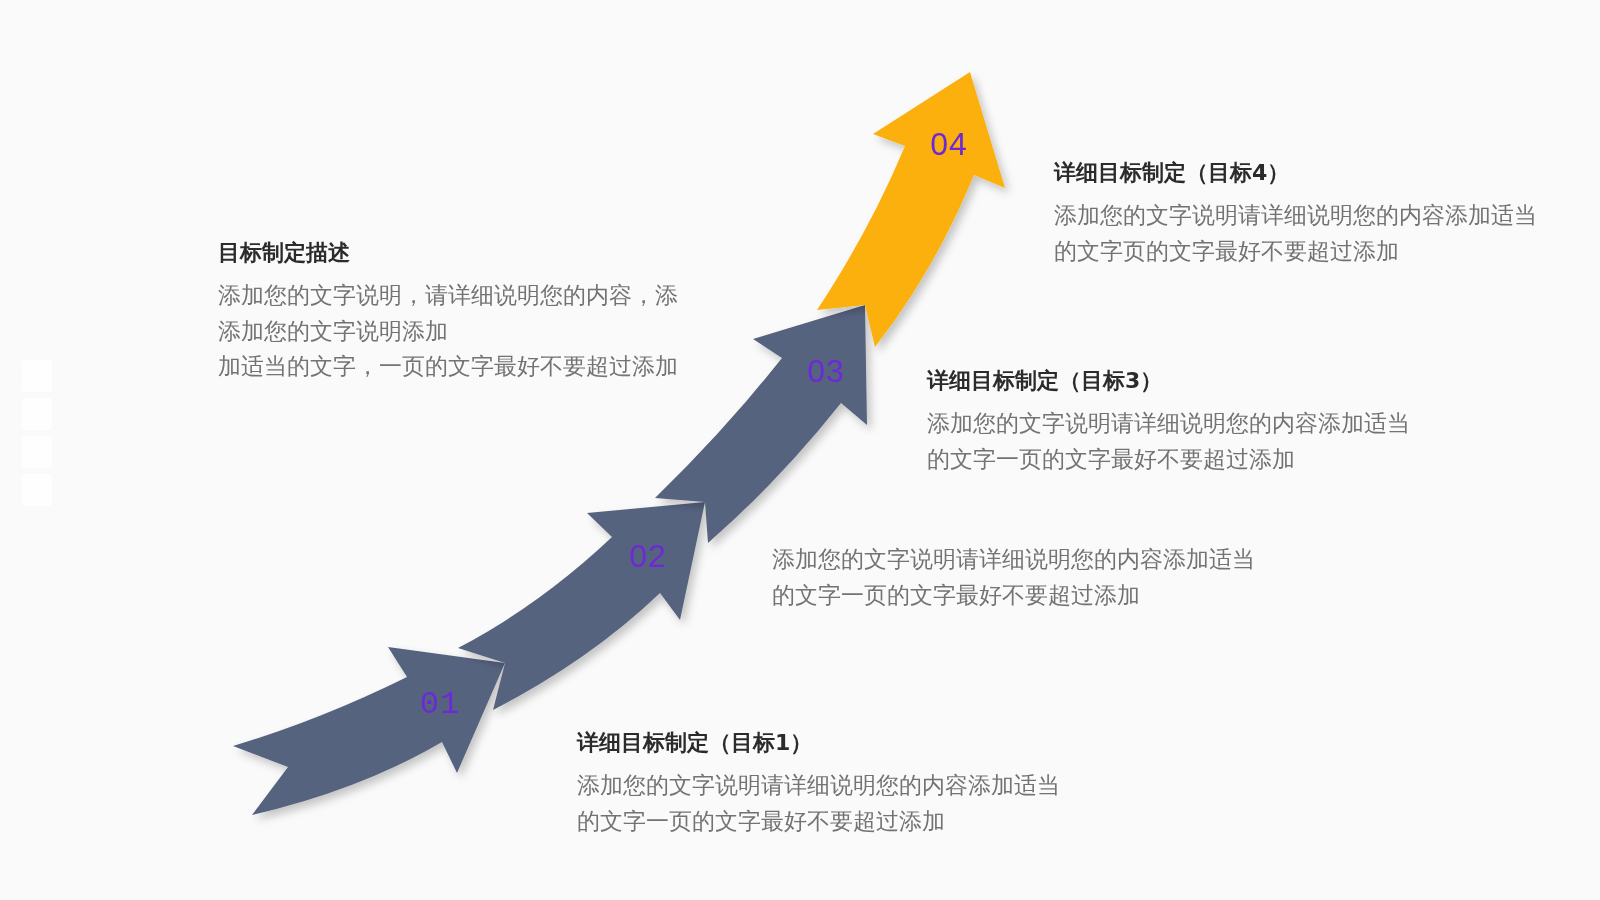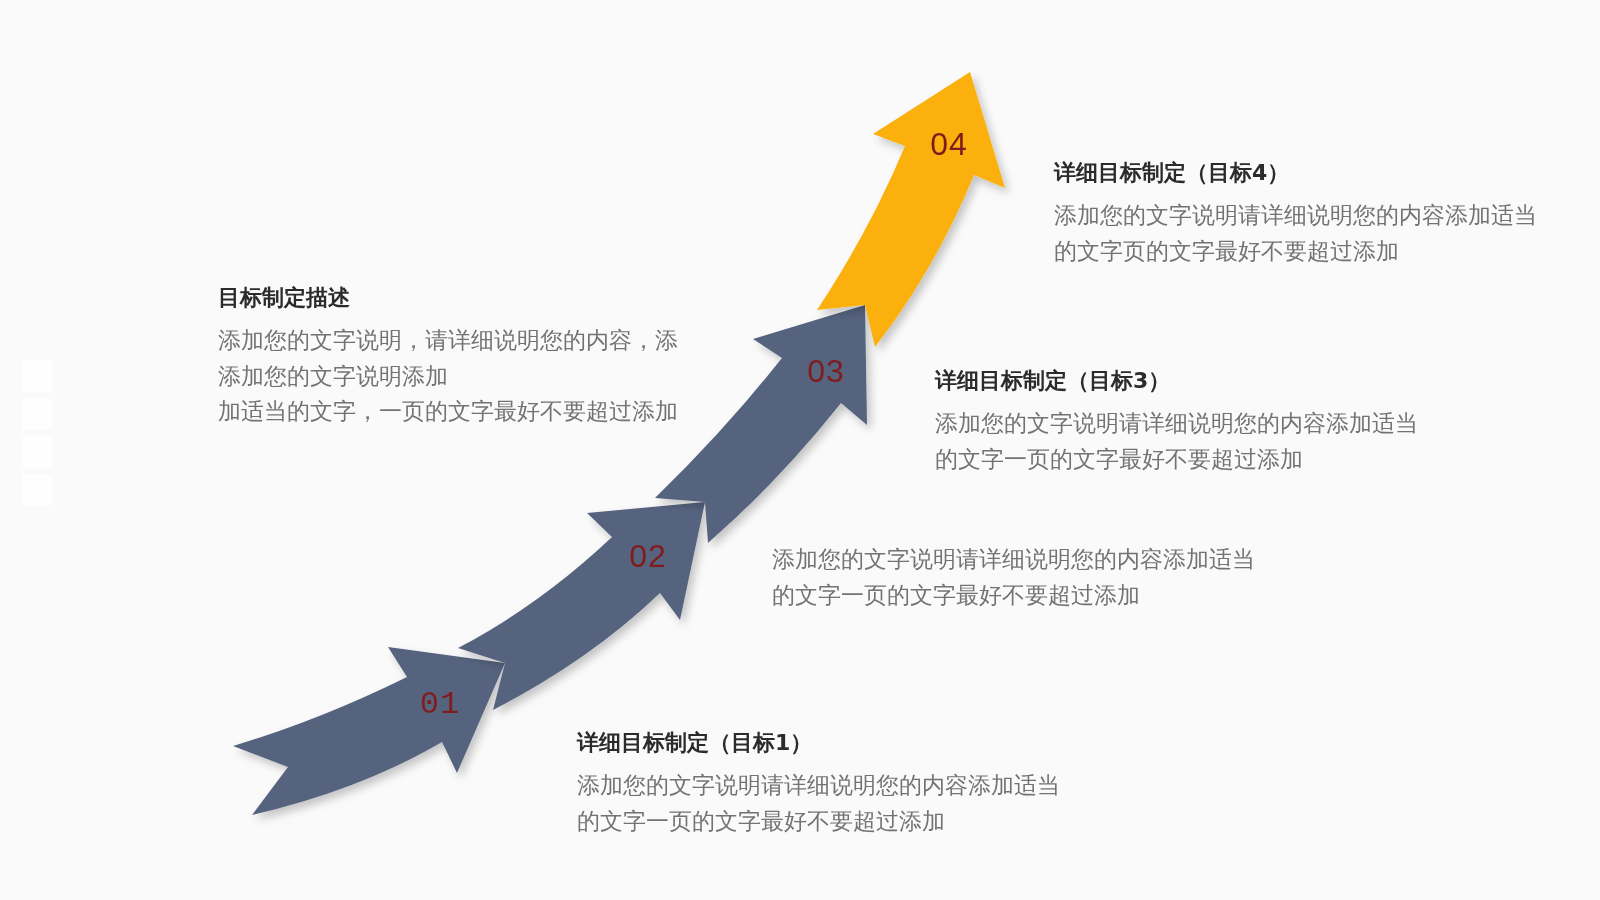--- a/index.html
+++ b/index.html
@@ -6,21 +6,21 @@
     body {
       width: 1600px; height: 900px; overflow: hidden;
       background: #fafafa;
       position: relative;
       font-family: "DejaVu Sans", "Liberation Sans", sans-serif;
     }
     .canvas { position: absolute; left: 0; top: 0; width: 1600px; height: 900px; }
     .arrows-svg { position: absolute; left: 0; top: 0; }
     .step-number {
       position: absolute;
-      color: #7f1d1d;
+      color: #6d28d9;
       font-family: "Liberation Sans", "DejaVu Sans", sans-serif;
       font-size: 32px;
       line-height: 1;
       letter-spacing: 1px;
       transform: translate(-50%, -50%);
       white-space: nowrap;
     }
     .text-block { position: absolute; }
     .block-title {
       font-size: 22px;
@@ -107,39 +107,39 @@
              Q935,270 875,347
              L865,305
              Z"></path>
   </svg>
 
   <div class="step-number" style="left:440px; top:705px;font-family:Liberation Mono, monospace;">01</div>
   <div class="step-number" style="left:648px; top:556px;">02</div>
   <div class="step-number" style="left:826px; top:371px;">03</div>
   <div class="step-number" style="left:949px; top:144px;">04</div>
 
-  <div class="text-block" style="left:218px; top:236px;margin-top:45px;">
+  <div class="text-block" style="left:218px; top:236px;">
     <div class="block-title">目标制定描述</div>
     <div class="block-line">添加您的文字说明，请详细说明您的内容，添</div>
     <div class="block-line">添加您的文字说明添加</div>
     <div class="block-line">加适当的文字，一页的文字最好不要超过添加</div>
   </div>
 
   <div class="text-block" style="left:553px; top:726px;margin-left:24px;">
     <div class="block-title">详细目标制定（目标1）</div>
     <div class="block-line">添加您的文字说明请详细说明您的内容添加适当</div>
     <div class="block-line">的文字一页的文字最好不要超过添加</div>
   </div>
 
   <div class="text-block" style="left:772px; top:542px;">
     <div class="block-line">添加您的文字说明请详细说明您的内容添加适当</div>
     <div class="block-line">的文字一页的文字最好不要超过添加</div>
   </div>
 
-  <div class="text-block" style="left:927px; top:364px;margin-left:8px;">
+  <div class="text-block" style="left:927px; top:364px;">
     <div class="block-title">详细目标制定（目标3）</div>
     <div class="block-line">添加您的文字说明请详细说明您的内容添加适当</div>
     <div class="block-line">的文字一页的文字最好不要超过添加</div>
   </div>
 
   <div class="text-block" style="left:1054px; top:156px;">
     <div class="block-title">详细目标制定（目标4）</div>
     <div class="block-line">添加您的文字说明请详细说明您的内容添加适当</div>
     <div class="block-line">的文字页的文字最好不要超过添加</div>
   </div>

